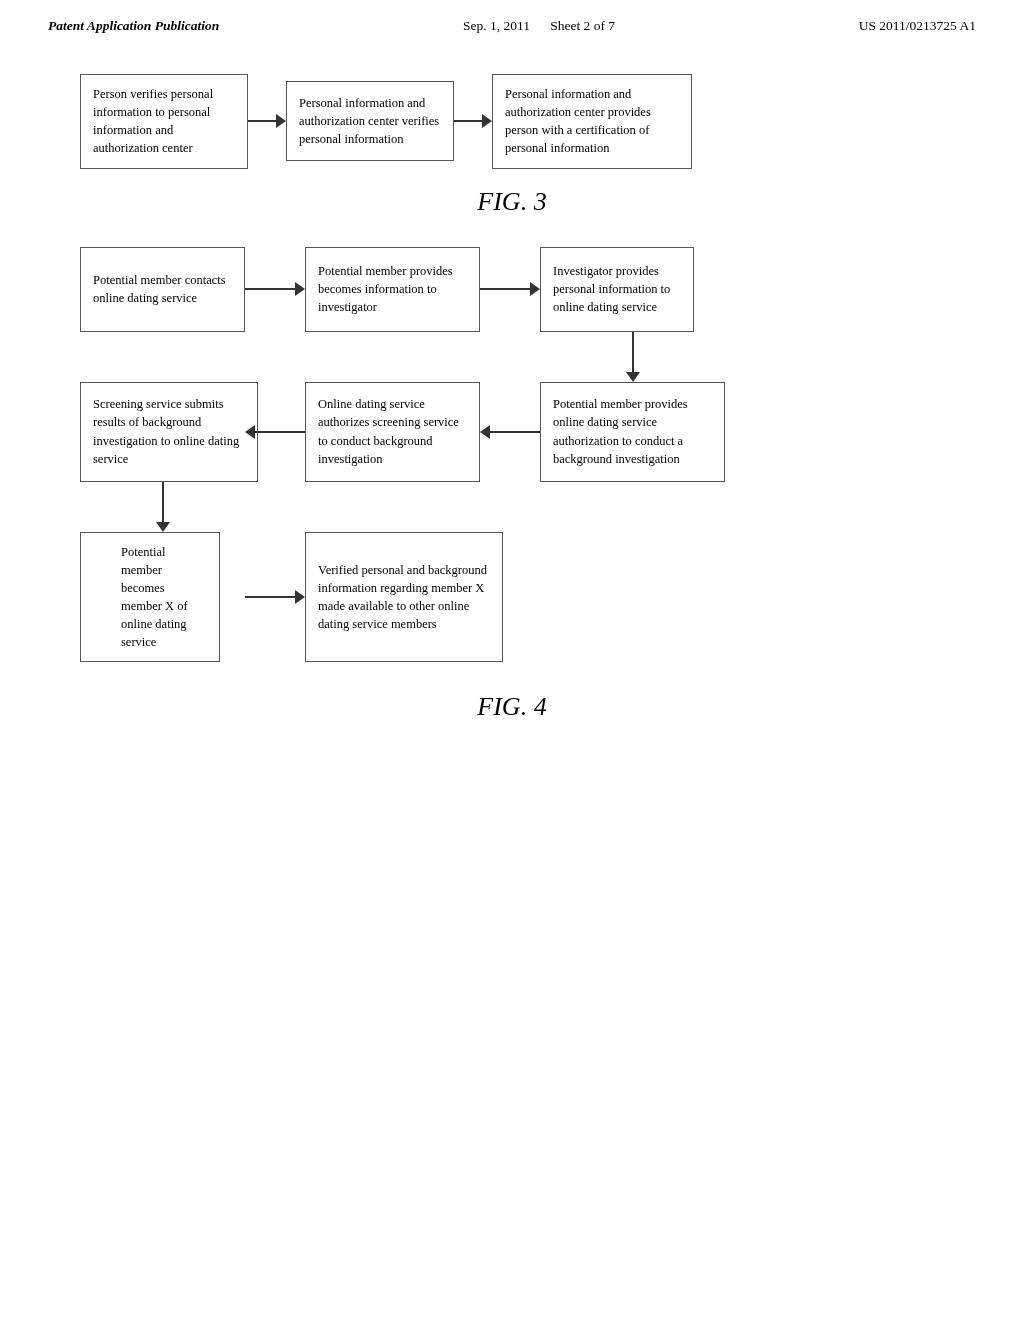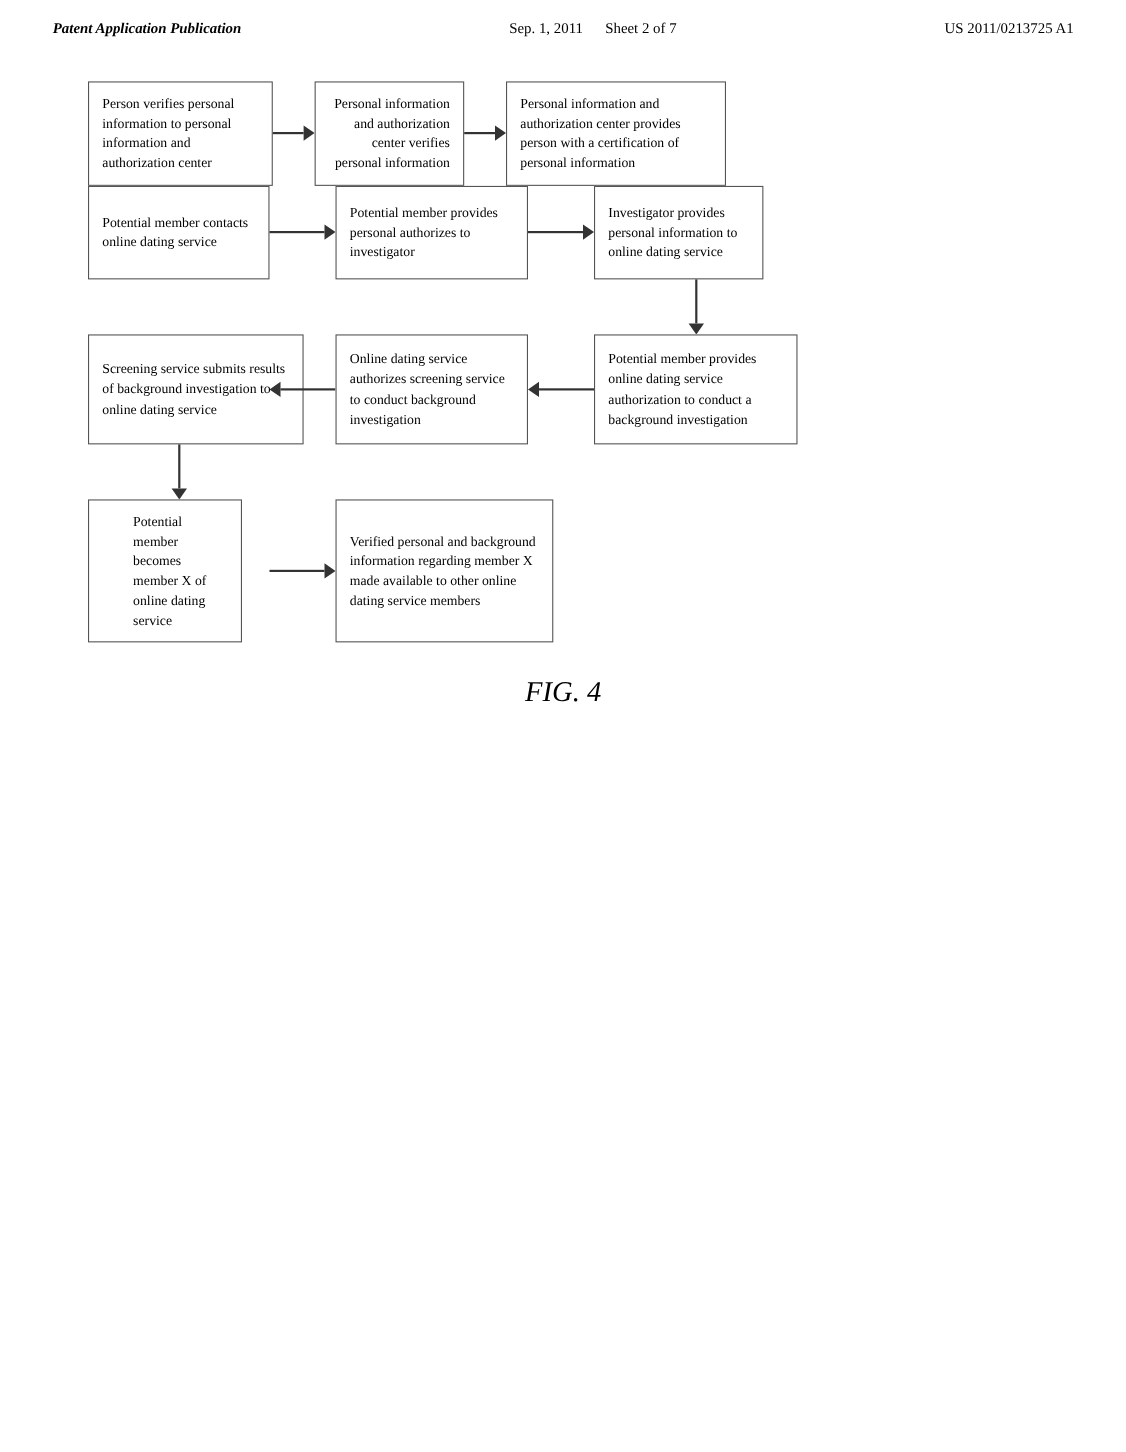--- a/index.html
+++ b/index.html
@@ -64,21 +64,21 @@
       align-items: flex-start;
       padding: 0 20px;
     }
 
     .fig3-row {
       display: flex;
       align-items: center;
     }
 
     .fig3-box1 { width: 168px; }
-    .fig3-box2 { width: 136px; text-align: right; }
+    .fig3-box2 { width: 168px; }
     .fig3-box3 { width: 200px; }
 
     
     #fig4-diagram {
       display: flex;
       flex-direction: column;
       align-items: flex-start;
       padding: 0 20px;
     }
 
@@ -162,38 +162,39 @@
           <div class="head"></div>
         </div>
       </div>
 
       <div class="flow-box fig3-box3">
         <span>Personal information and authorization center provides person with a certification of personal information</span>
       </div>
     </div>
   </div>
 
+  <div class="fig-label">FIG. 3</div>
 
   <div id="fig4-diagram">
 
     <div class="fig4-grid">
 
       <div class="flow-box" style="min-height:85px; font-size:12.5px; width:165px;">
         <span>Potential member contacts online dating service</span>
       </div>
 
       <div>
         <div class="h-arrow-right">
           <div class="line"></div>
           <div class="head"></div>
         </div>
       </div>
 
       <div class="flow-box" style="min-height:85px; font-size:12.5px; width:175px;">
-        <span>Potential member provides personal authorizes to investigator</span>
+        <span>Potential member provides becomes information to investigator</span>
       </div>
 
       <div>
         <div class="h-arrow-right">
           <div class="line"></div>
           <div class="head"></div>
         </div>
       </div>
 
       <div class="flow-box" style="min-height:85px; font-size:12.5px; width:154px;">
@@ -206,21 +207,21 @@
 
       <div></div>
 
       <div></div>
 
       <div style="height:50px; display:flex; flex-direction:column; align-items:center;">
         <div style="width:2px; flex:1; background:#333;"></div>
         <div style="width:0; height:0; border-left:7px solid transparent; border-right:7px solid transparent; border-top:10px solid #333;"></div>
       </div>
 
-      <div class="flow-box" style="min-height:100px; font-size:12.5px; width:196px;">
+      <div class="flow-box" style="min-height:100px; font-size:12.5px; width:178px;">
         <span>Screening service submits results of background investigation to online dating service</span>
       </div>
 
       <div>
         <div class="h-arrow-left">
           <div class="head"></div>
           <div class="line"></div>
         </div>
       </div>
 

